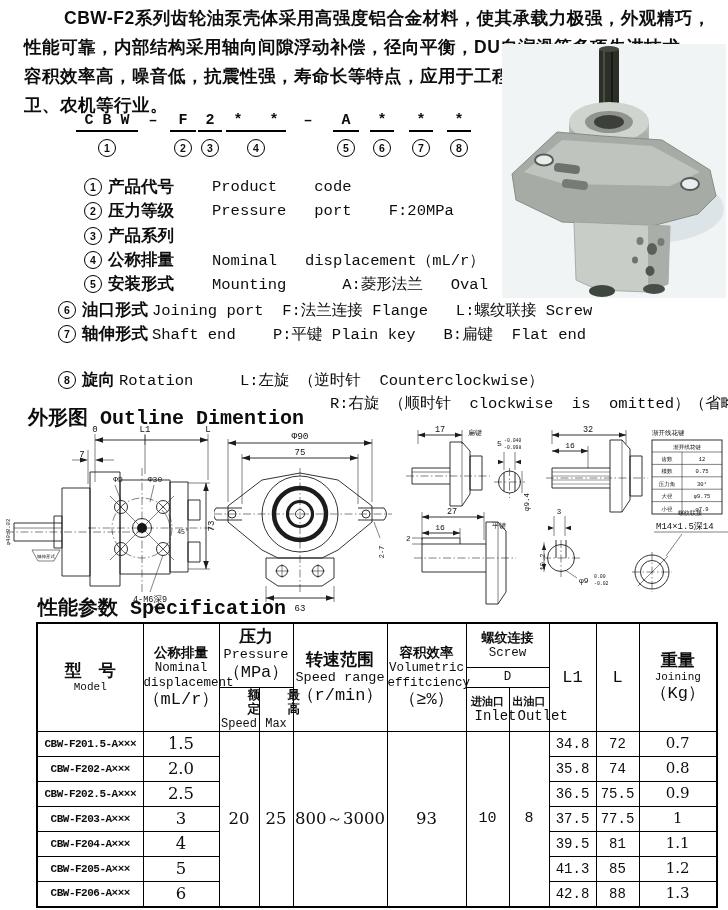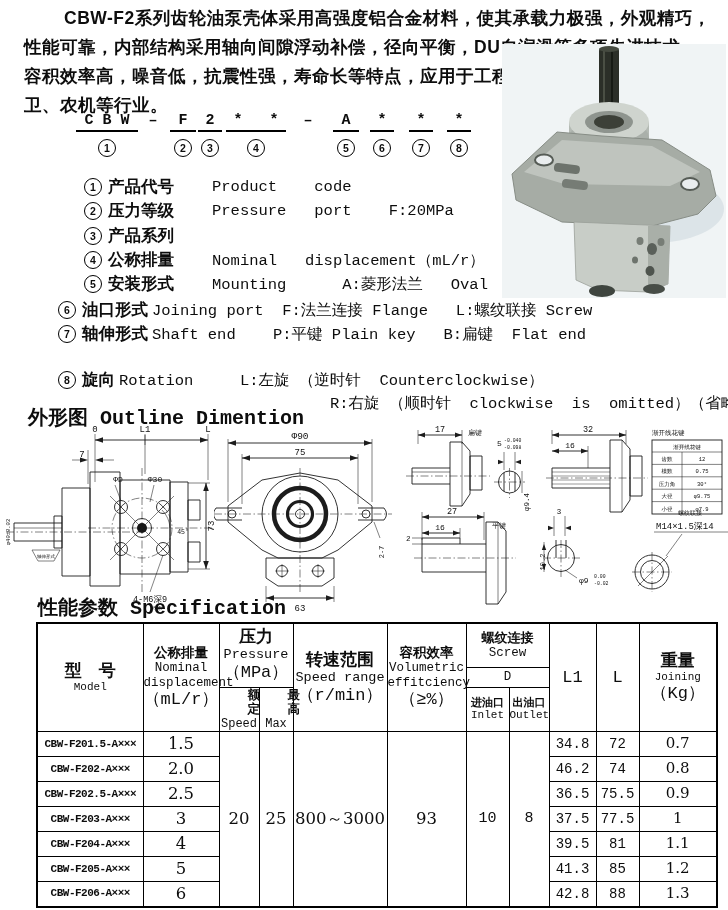--- a/index.html
+++ b/index.html
@@ -36,21 +36,21 @@
   .cl{fill:none;stroke:#1c1c1c;stroke-width:.55;stroke-dasharray:8 2.5 1.5 2.5;}
   .hz{fill:none;stroke:#1c1c1c;stroke-width:.45;}
   .ar{fill:#1c1c1c;stroke:none;}
   
   table.spec{position:absolute;left:36px;top:622px;width:680px;border-collapse:collapse;
              table-layout:fixed;border:2.5px solid #000;}
   table.spec td{border:1.4px solid #000;text-align:center;vertical-align:middle;padding:0;line-height:1.18;}
   .cn17{font-size:17px;font-weight:700;} .cn14b{font-size:13.5px;font-weight:700;}
   .cn13b{font-size:13px;font-weight:700;} .cn12{font-size:12.5px;font-weight:700;margin-left:28px;}
   .cn11{font-size:11px;font-weight:700;} .cn13{font-size:17px;}
-  .en15{font-size:11px;} .en14{font-size:13.5px;} .en13{font-size:12.5px;} .en12{font-size:12px;} .en11{font-size:11px;}
+  .en15{font-size:11px;} .en14{font-size:13.5px;} .en13{font-size:12.5px;} .en12{font-size:12px;} .en11{font-size:14px;padding-left:8px;}
   .mono{font-family:"Liberation Mono","DejaVu Sans Mono",monospace;}
   td.l17{font-size:17px;font-family:"Liberation Mono","DejaVu Sans Mono",monospace;}
   tr.br{height:25px;}
   td.model{font-family:"Liberation Mono","DejaVu Sans Mono",monospace;font-size:11px;font-weight:700;
            text-align:left;padding-left:1px;letter-spacing:-0.5px;white-space:nowrap;}
   td.disp{font-size:16.5px;font-family:"DejaVu Serif",serif;}
   td.big{font-size:16.5px;font-family:"DejaVu Serif",serif;}
   td.io{vertical-align:top;padding-top:24px;font-size:15px;font-family:Liberation Mono, monospace;}
   td.num{font-size:14px;font-family:"Liberation Mono","DejaVu Sans Mono",monospace;}
   td.wt{font-size:15px;font-family:"DejaVu Serif",serif;}
@@ -451,21 +451,21 @@
       <td rowspan="7" class="big">93</td>
       <td rowspan="7" class="io">10</td>
       <td rowspan="7" class="io">8</td>
       <td class="num">34.8</td>
       <td class="num">72</td>
       <td class="wt">0.7</td>
     </tr>
     <tr class="br">
       <td class="model">CBW-F202-A×××</td>
       <td class="disp">2.0</td>
-      <td class="num">46.2</td>
+      <td class="num">35.8</td>
       <td class="num">74</td>
       <td class="wt">0.8</td>
     </tr>
     <tr class="br">
       <td class="model">CBW-F202.5-A×××</td>
       <td class="disp">2.5</td>
       <td class="num">36.5</td>
       <td class="num">75.5</td>
       <td class="wt">0.9</td>
     </tr>

